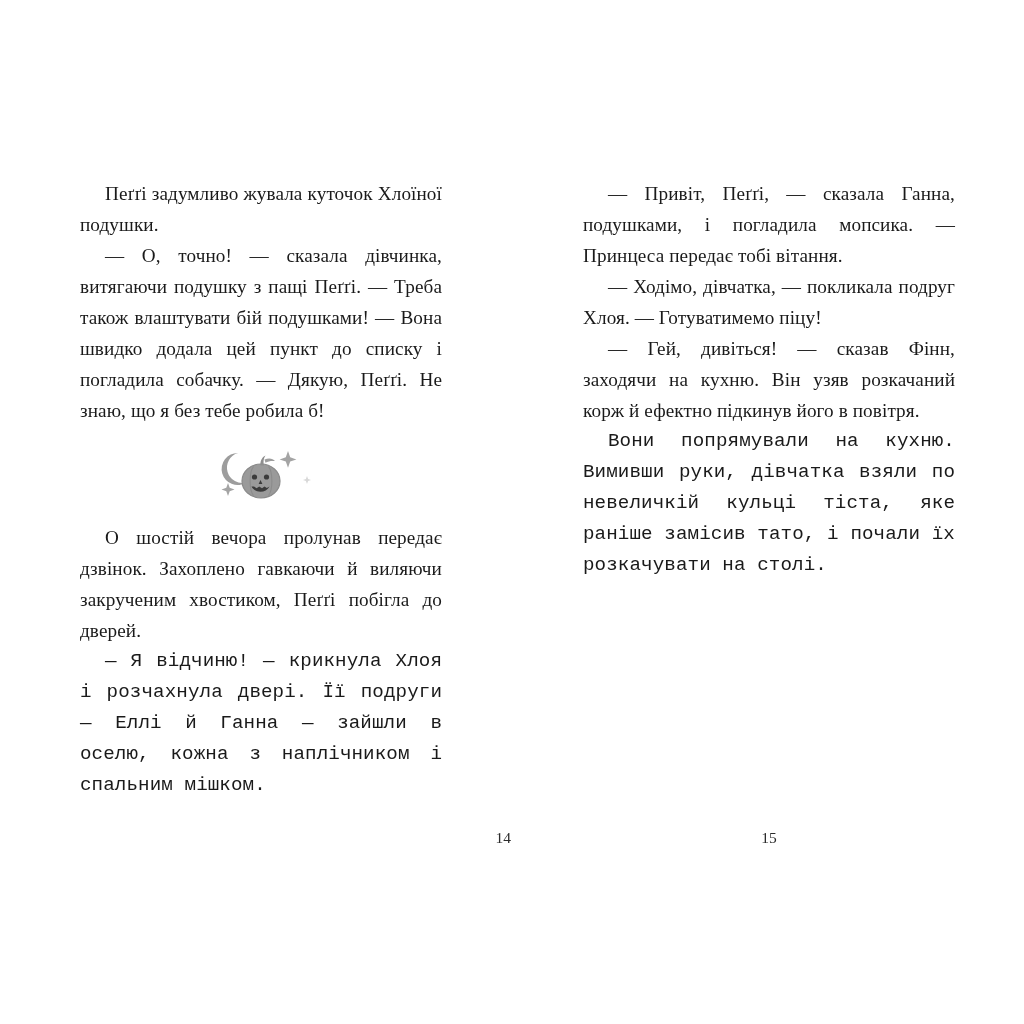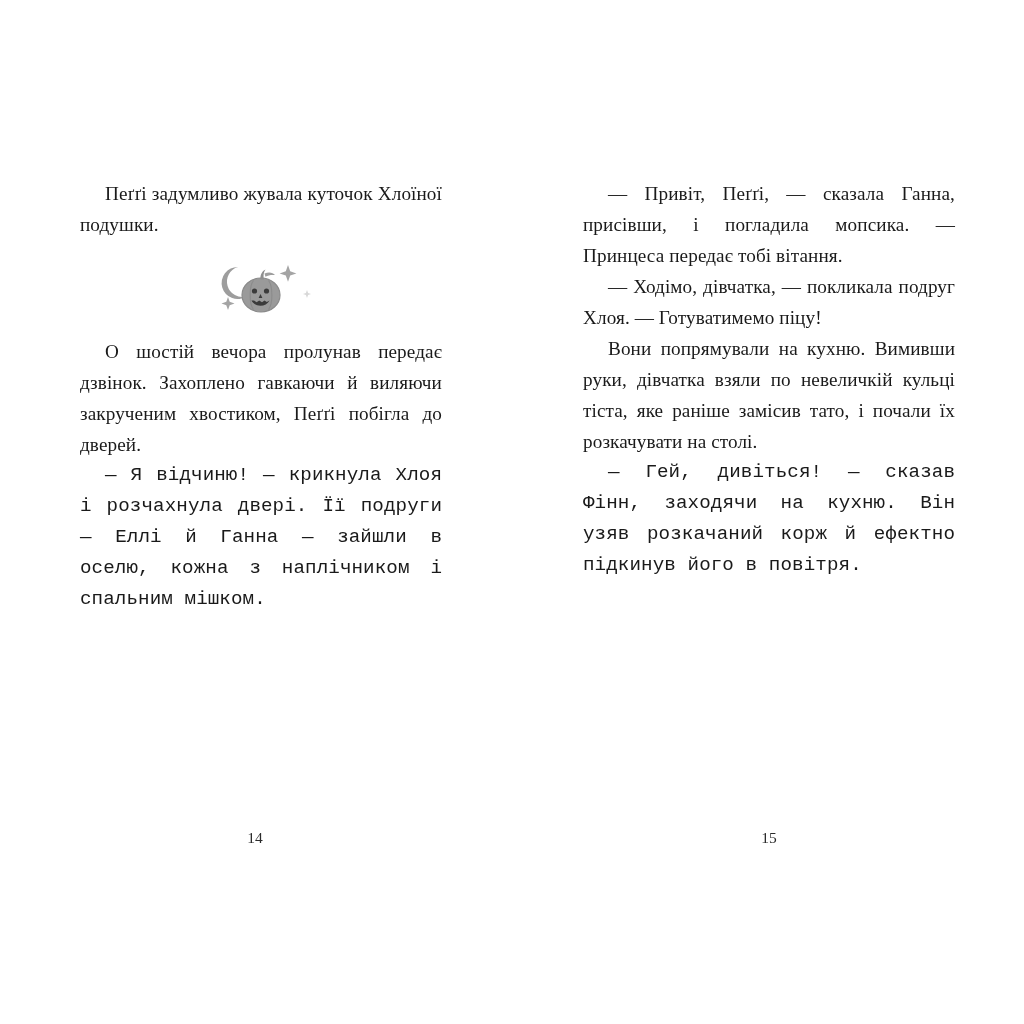--- a/index.html
+++ b/index.html
@@ -69,33 +69,34 @@
   .folio {
     position: absolute;
     top: 828px;
     width: 100%;
     text-align: center;
     font-size: 15.5px;
     line-height: 20px;
     color: #2b2b2b;
     font-family: "Liberation Serif", "DejaVu Serif", serif;
   }
-  .page-left  .folio { left: -1px; }
+  .page-left  .folio { left: -1px; text-align: right; }
   .page-right .folio { left: 1px; }
 </style>
 </head>
 <body>
 
 <div class="spread">
 
   <div class="page page-left">
     <div class="textblock">
 
       <p class="para">Пеґґі задумливо жувала куточок Хлоїної подушки.</p>
 
+      <p class="para">— О, точно! — сказала дівчинка, витягаючи подушку з пащі Пеґґі. — Треба також влаштувати бій подушками! — Вона швидко додала цей пункт до списку і погладила собачку. — Дякую, Пеґґі. Не знаю, що я без тебе робила б!</p>
 
       <div class="ornament">
         <svg width="106" height="62" viewBox="0 0 106 62" aria-hidden="true">
 
           <g>
             <path d="M30 10 a16 16 0 1 0 8.5 29.3 a13 13 0 1 1 -8.5 -29.3 z" fill="#9d9d9d"></path>
           </g>
 
           <g>
             <path d="M80 8 L82.2 14.2 L88.4 16.4 L82.2 18.6 L80 24.8 L77.8 18.6 L71.6 16.4 L77.8 14.2 Z" fill="#a4a4a4"></path>
@@ -134,23 +135,23 @@
       <p class="para">— Я відчиню! — крикнула Хлоя і розчахнула двері. Її подруги — Еллі й Ганна — зайшли в оселю, кожна з наплічником і спальним мішком.</p>
 
     </div>
 
     <div class="folio">14</div>
   </div>
 
   <div class="page page-right">
     <div class="textblock">
 
-      <p class="para">— Привіт, Пеґґі, — сказала Ганна, присівши, і погладила мопсика. — Принцеса передає тобі вітання.</p>
+      <p class="para">— Привіт, Пеґґі, — сказала Ганна, подушками, і погладила мопсика. — Принцеса передає тобі вітання.</p>
       <p class="para">— Ходімо, дівчатка, — покликала подруг Хлоя. — Готуватимемо піцу!</p>
+      <p class="para">— Гей, дивіться! — сказав Фінн, заходячи на кухню. Він узяв розкачаний корж й ефектно підкинув його в повітря.</p>
       <p class="para">Вони попрямували на кухню. Вимивши руки, дівчатка взяли по невеличкій кульці тіста, яке раніше замісив тато, і почали їх розкачувати на столі.</p>
-      <p class="para">— Гей, дивіться! — сказав Фінн, заходячи на кухню. Він узяв розкачаний корж й ефектно підкинув його в повітря.</p>
 
     </div>
 
     <div class="folio">15</div>
   </div>
 
 </div>
 
 </body></html>

